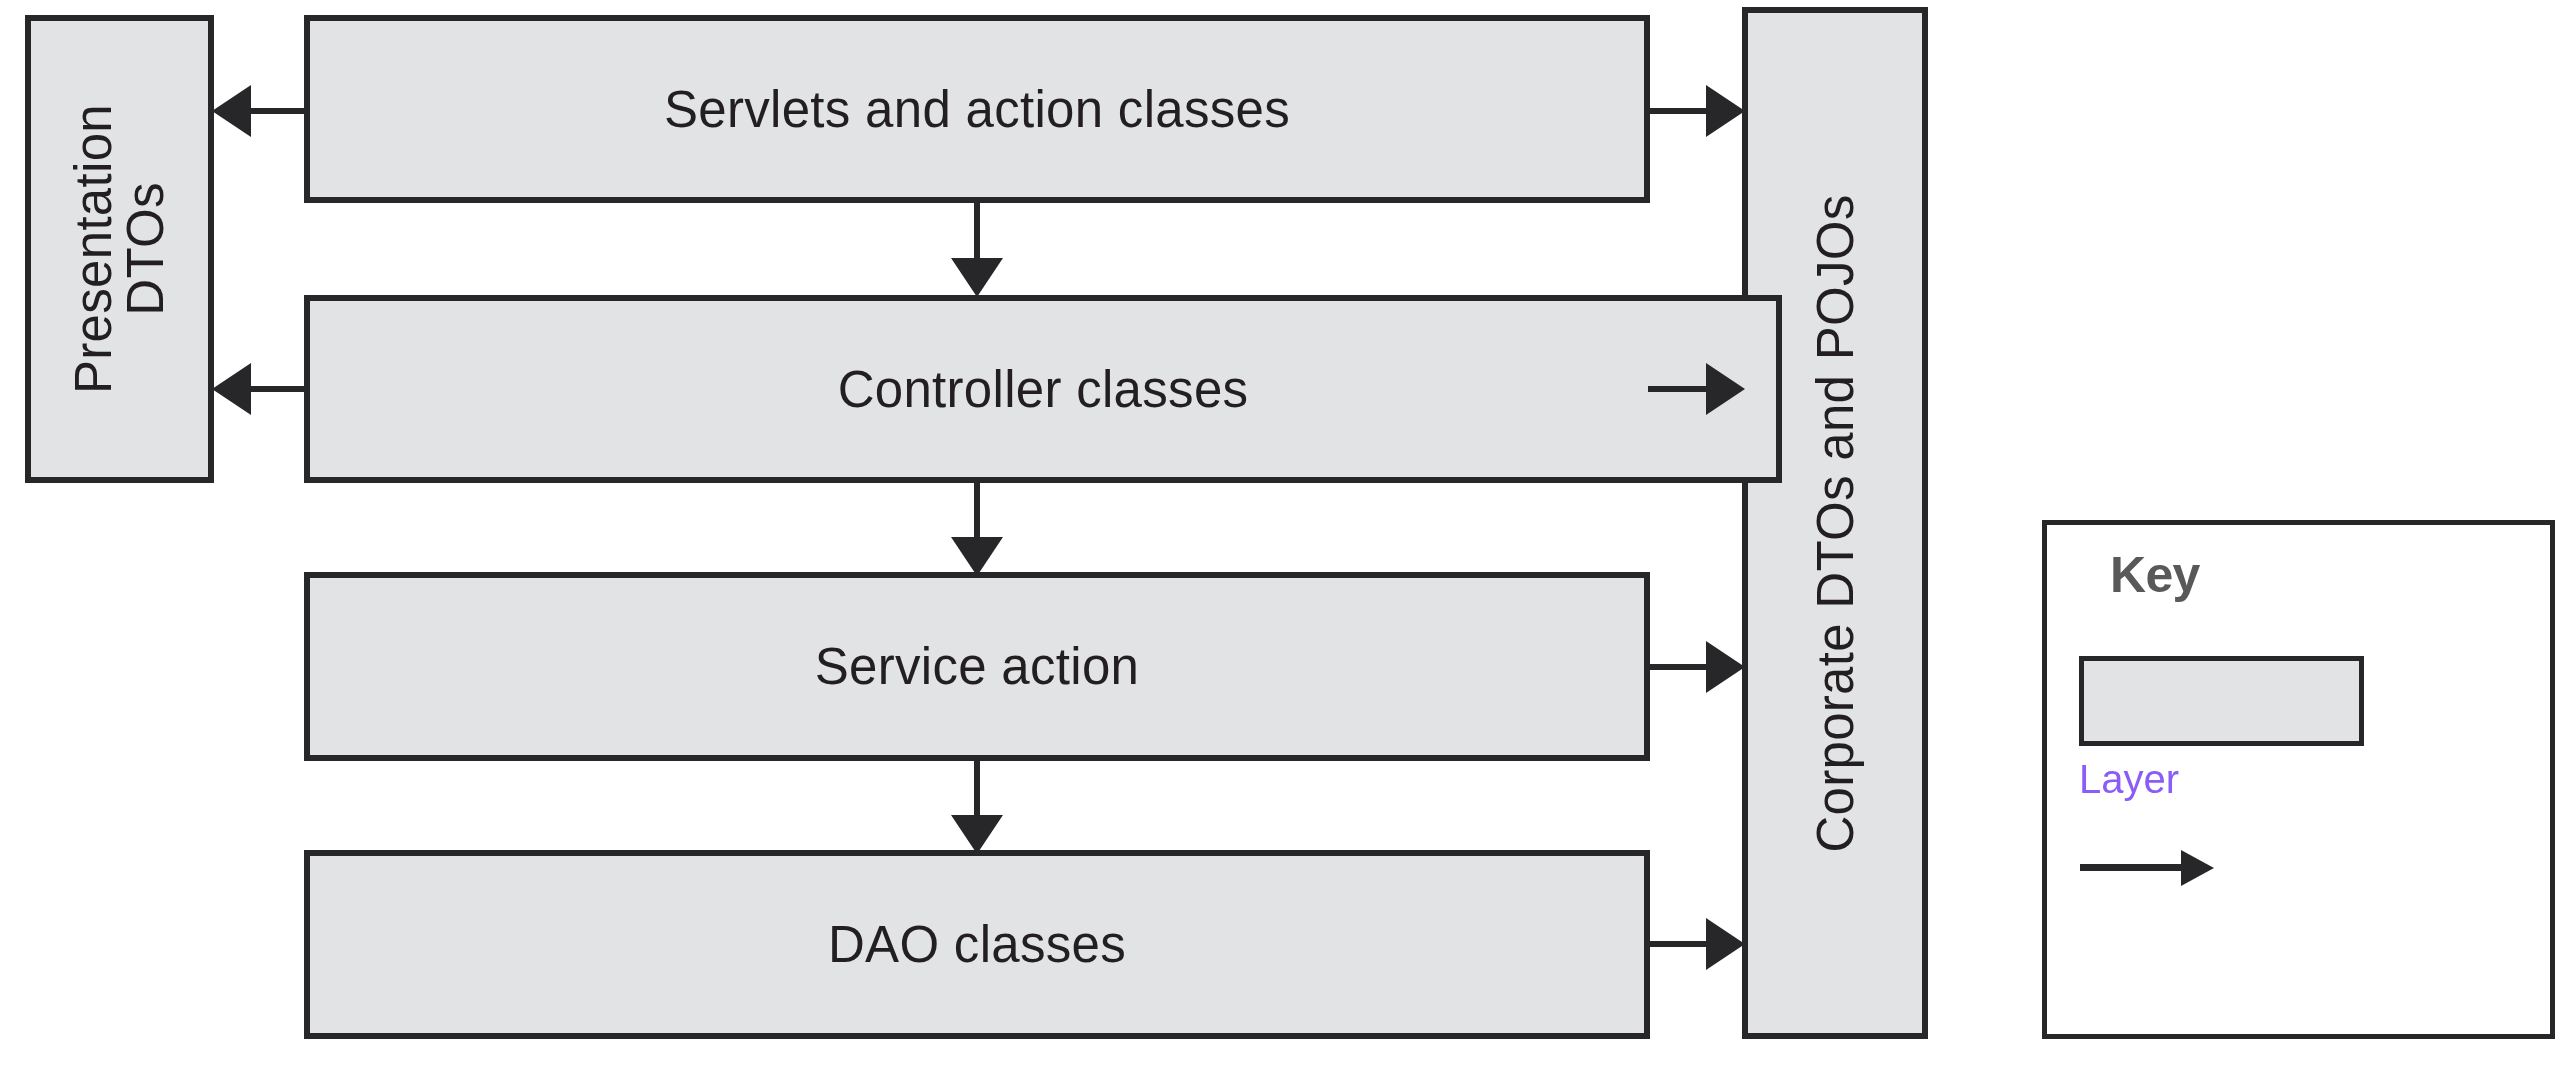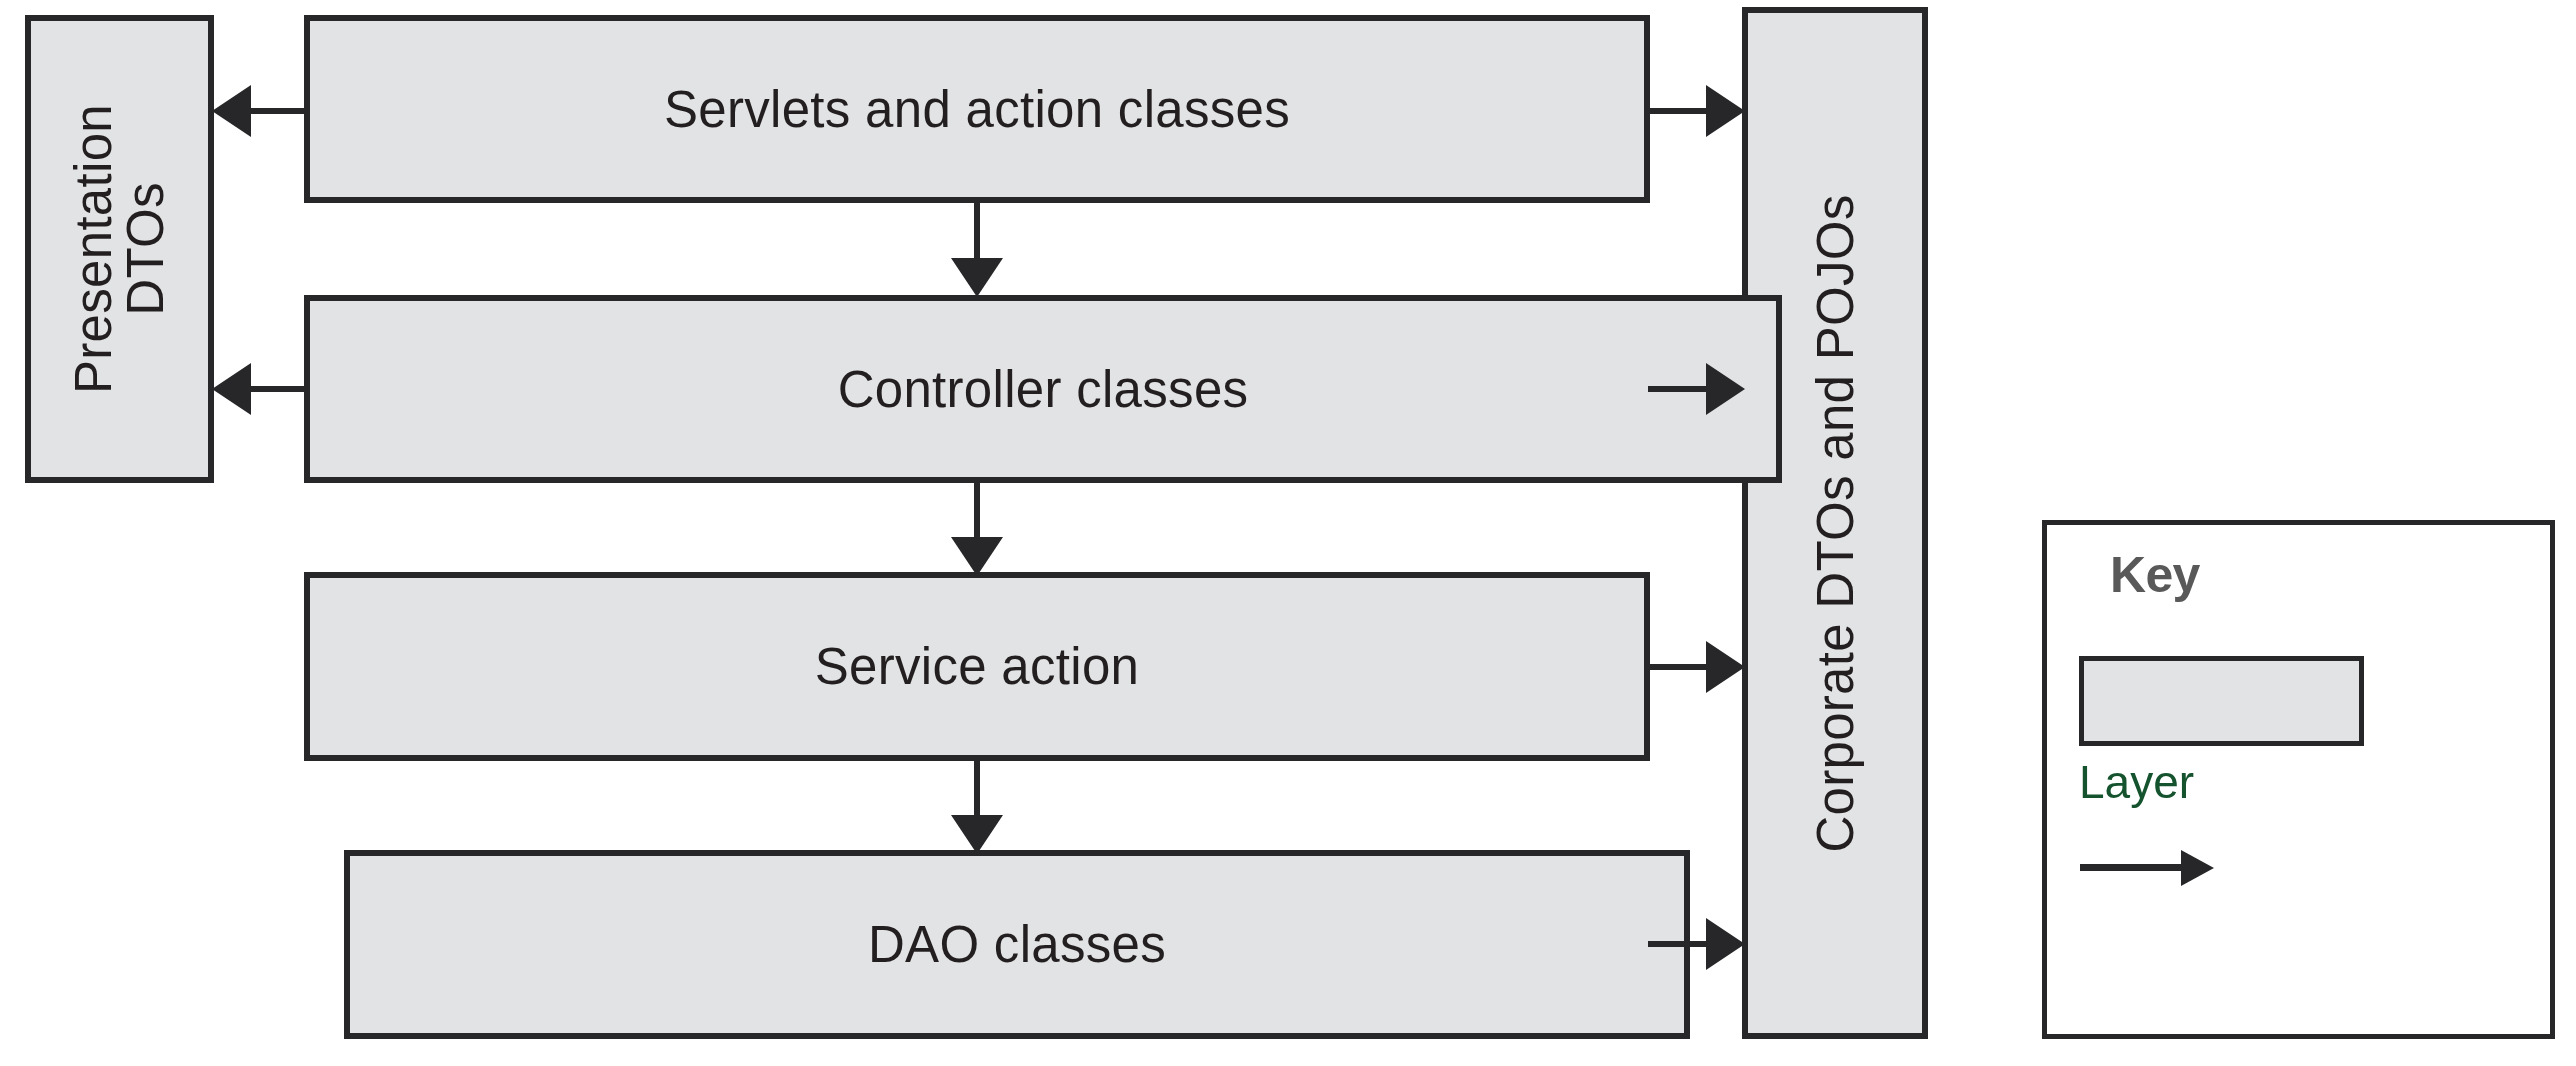--- a/index.html
+++ b/index.html
@@ -46,21 +46,21 @@
     font-size: 51px;
     text-align: center;
     white-space: pre-line;
     line-height: 1.02;
   }
 
   
   #layer-1 { left: 304px;  top: 15.3px;   width: 1346px; height: 188px; }
   #layer-2 { left: 304px;  top: 295px;  width: 1478px; height: 188px; }
   #layer-3 { left: 304px;  top: 572px;  width: 1346px; height: 189px; }
-  #layer-4 { left: 304px;  top: 850px; width: 1346px; height: 189px; margin-left: 40px; }
+  #layer-4 { left: 304px;  top: 850px; width: 1346px; height: 189px; }
 
   #pillar-presentation { left: 25px;   top: 15.3px; width: 189px;  height: 468px; }
   #pillar-corporate    { left: 1742px; top: 7px; width: 186px;  height: 1032px; }
 
   
   .arrow {
     position: absolute;
   }
   .arrow-shaft {
     position: absolute;
@@ -122,22 +122,22 @@
     width: 285px;
     height: 90px;
     background: #e2e3e5;
     border: 5.6px solid #272729;
     box-sizing: border-box;
   }
   #key-swatch-label {
     position: absolute;
     left: 32px;
     top: 234px;
-    font-size: 46px;
-    color: #14532d;
+    font-size: 40px;
+    color: #8b5cf6;
     line-height: 1;
   }
   #key-arrow {
     position: absolute;
     left: 33px;
     top: 322px;
     width: 139px;
     height: 42px;
   }
   #key-arrow .ka-shaft {

